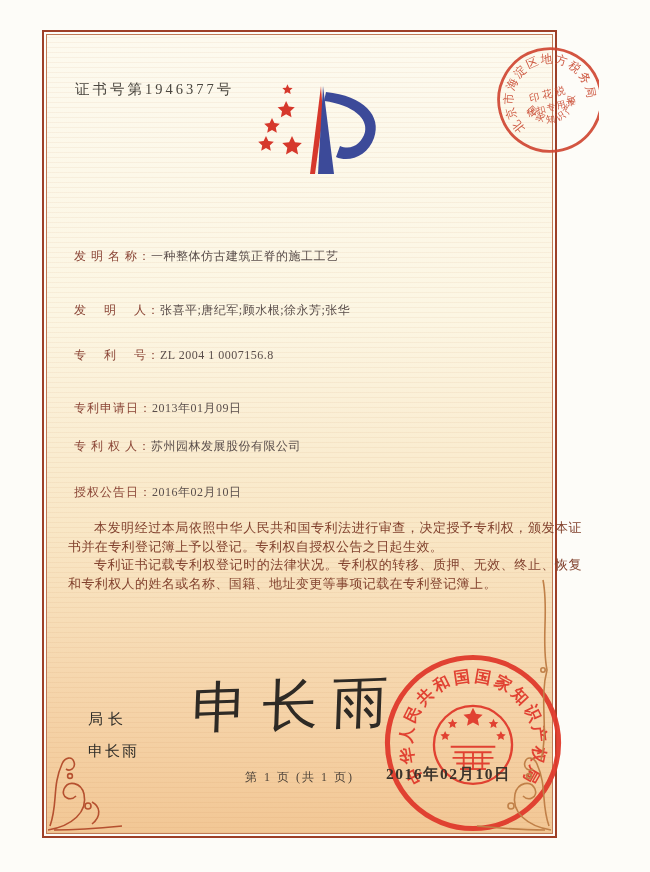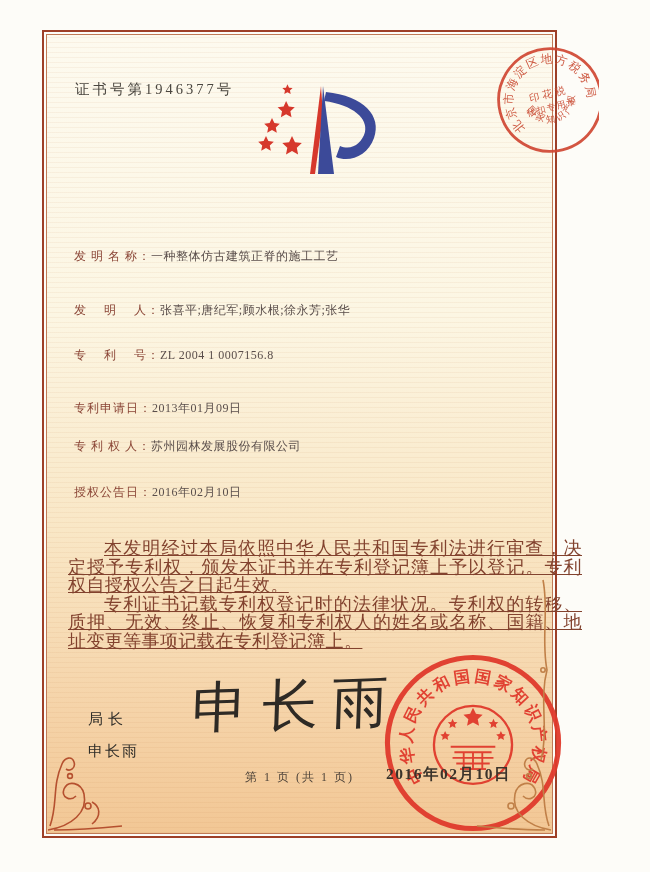--- a/index.html
+++ b/index.html
@@ -42,23 +42,23 @@
     text-align:center; font-size:35px; color:#1f1e1c;
     letter-spacing:0.52em; text-indent:0.52em; font-weight:500;
   }
   .fields { position:absolute; left:74px; top:248px; width:500px; }
   .field-row { position:absolute; left:0; font-size:12px; white-space:nowrap; }
   .field-row .lbl { color:#8a4536; letter-spacing:1px; }
   .field-row .val { color:#5a4e4b; letter-spacing:0.5px; }
   .fr0 { top:0; }   .fr1 { top:54px; } .fr2 { top:99px; }
   .fr3 { top:144px;margin-top:8px;} .fr4 { top:190px;} .fr5 { top:236px; }
   .body-text {
-    position:absolute; left:68px; top:539px; width:514px;
-    font-size:18px; line-height:18.5px; color:#82422e;
-    text-align:justify; letter-spacing:0.4px;text-decoration:underline;
+    position:absolute; left:68px; top:519px; width:514px;
+    font-size:13px; line-height:18.5px; color:#82422e;
+    text-align:justify; letter-spacing:0.4px;
   }
   .body-text p { text-indent:2em; }
   .director { position:absolute; left:88px; top:710px; color:#2e2c28; }
   .director .d-title { font-size:15px; letter-spacing:5px; }
   .director .d-name  { font-size:15px; letter-spacing:2px; margin-top:13px; }
   .signature {
     position:absolute; left:192px; top:668px;
     font-size:56px; color:#2e2a25; letter-spacing:14px;
     transform:rotate(-2deg) skewX(-4deg); white-space:nowrap;
   }

